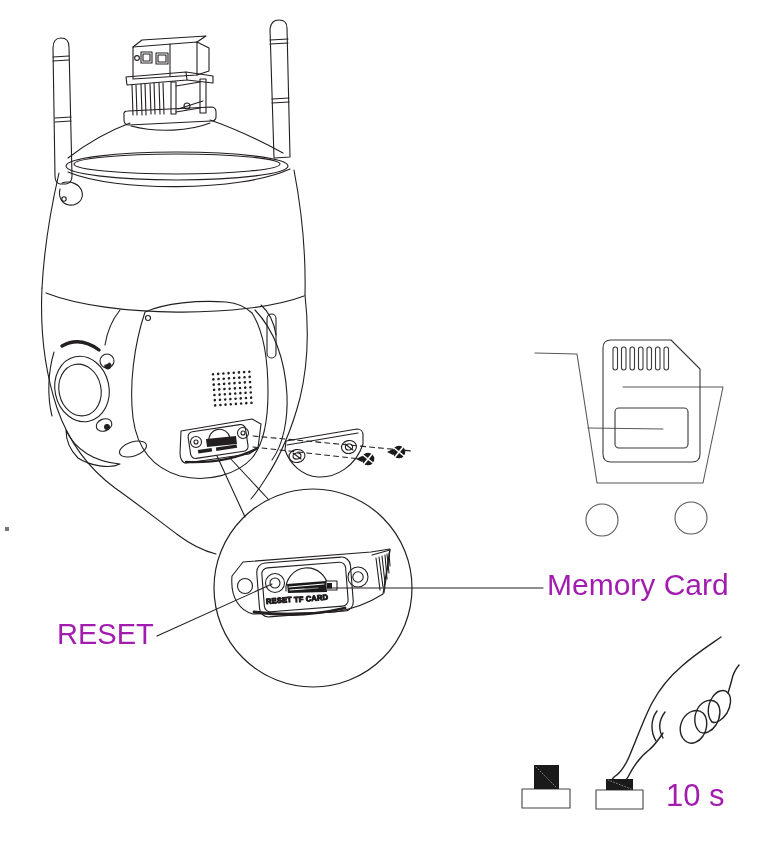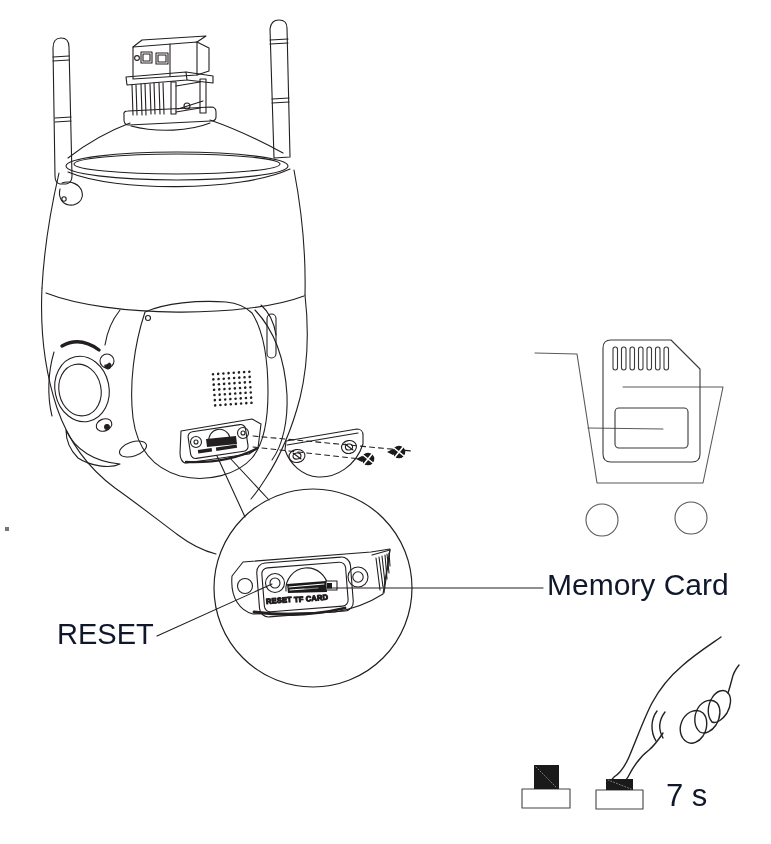--- a/index.html
+++ b/index.html
@@ -1,21 +1,21 @@
 <!DOCTYPE html>
 <html><head>
 <meta charset="utf-8">
 <style>
   html,body{margin:0;padding:0;background:#ffffff;}
   .canvas{
     position:relative;width:771px;height:844px;background:#ffffff;overflow:hidden;
     font-family:"Liberation Sans", sans-serif;
   }
   svg{position:absolute;left:0;top:0;}
-  .label{position:absolute;color:#0f172a;white-space:nowrap;text-align:center;}
+  .label{position:absolute;color:#a21caf;white-space:nowrap;text-align:center;}
   .reset-label{left:57px;top:618px;font-size:29px;}
   .memory-card-label{left:547px;top:568px;font-size:30px;}
   .duration-label{left:666px;top:778px;font-size:31px;}
   .panel-text{font-family:"Liberation Sans",sans-serif;font-weight:bold;fill:#111;letter-spacing:.2px;}
 </style>
 </head>
 <body>
 
 <div class="canvas">
 
@@ -285,15 +285,15 @@
     <rect x="596" y="790" width="47" height="19" fill="#ffffff"></rect>
     <rect x="606" y="779" width="27" height="11" fill="#1a1a1a" stroke="none"></rect>
     <path d="M608,780 L631,789" stroke="#999999" stroke-width="0.8" stroke-dasharray="1,2"></path>
   </g>
 
   <rect x="5" y="527" width="4" height="4" fill="#777" stroke="none"></rect>
 </svg>
 
 <div class="label reset-label">RESET</div>
 <div class="label memory-card-label">Memory Card</div>
-<div class="label duration-label">7 s</div>
+<div class="label duration-label">10 s</div>
 
 </div>
 
 </body></html>

